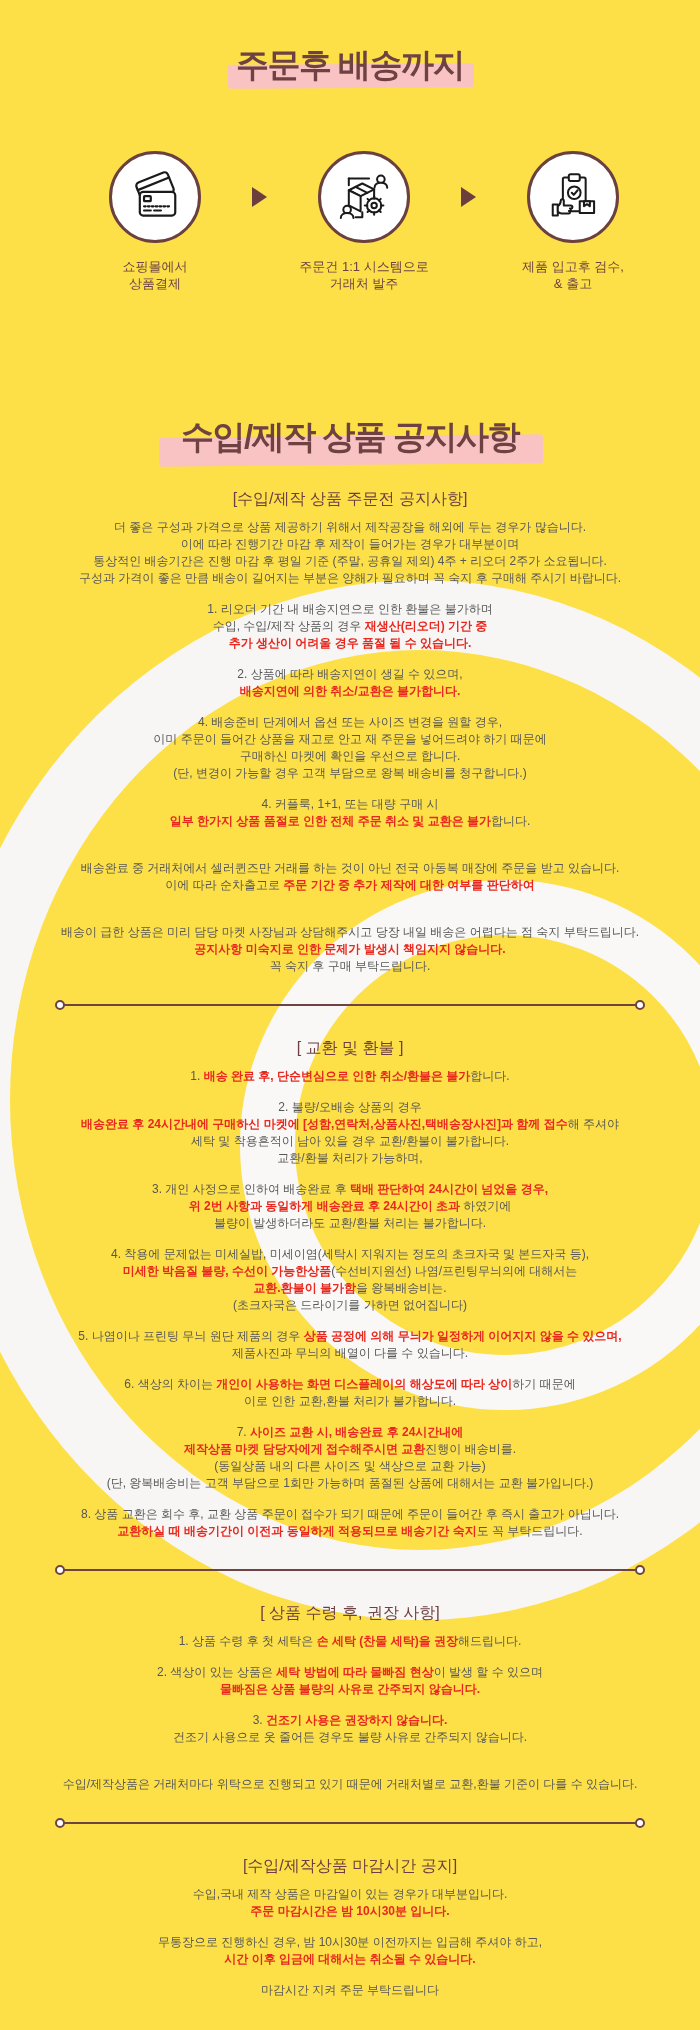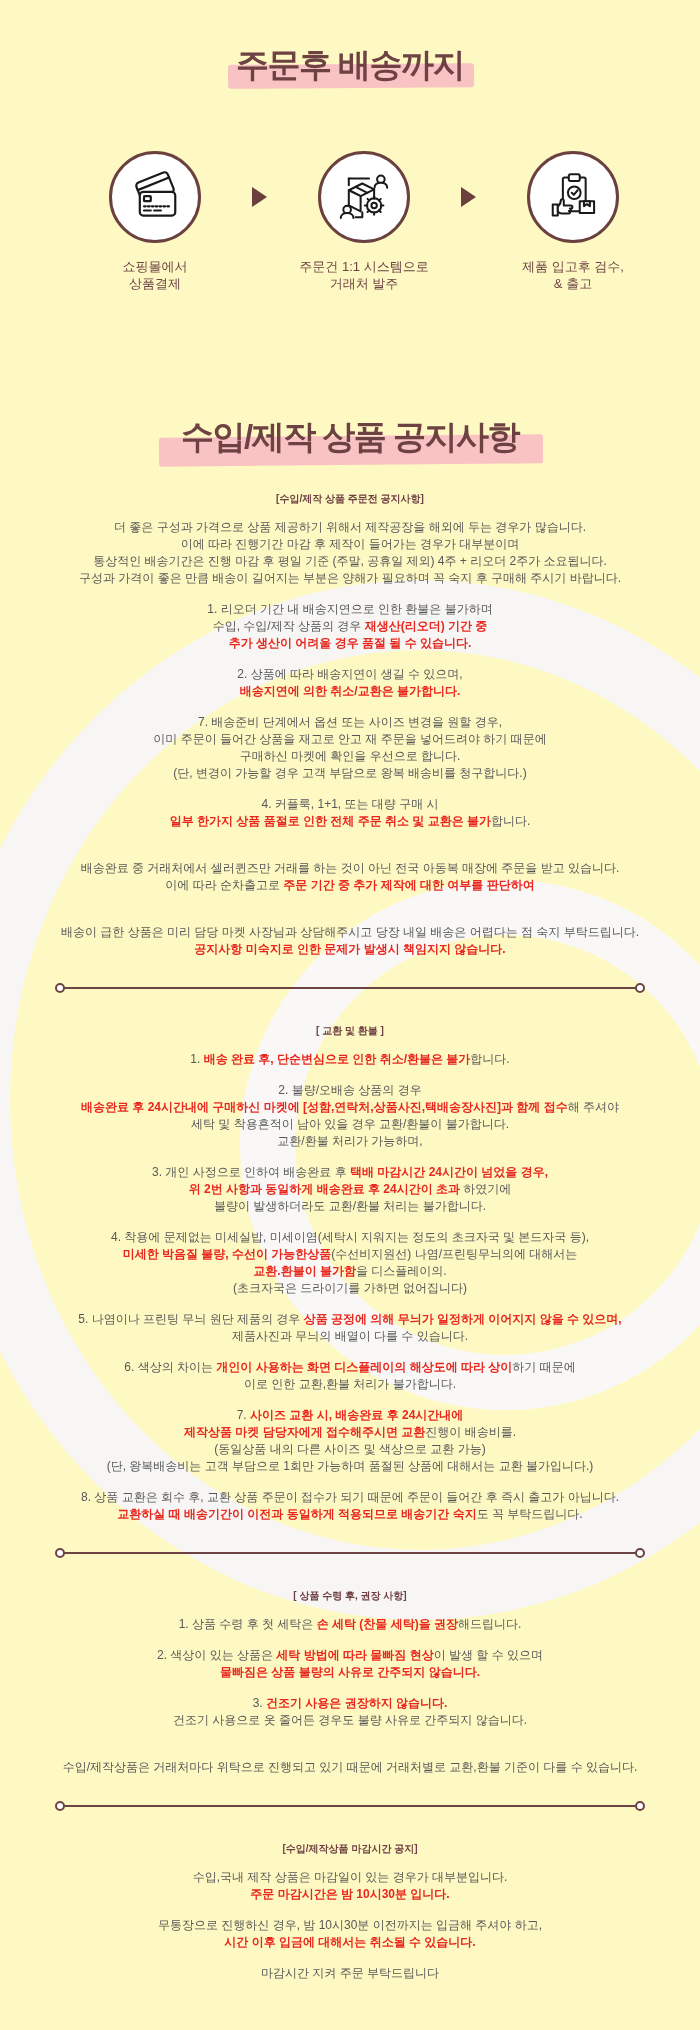--- a/index.html
+++ b/index.html
@@ -1,18 +1,18 @@
 <!DOCTYPE html>
 <html><head>
 <meta charset="utf-8">
 <style>
   html,body{margin:0;padding:0;background:#fff;}
   body{width:700px;height:2030px;overflow:hidden;
        font-family:"Liberation Sans","DejaVu Sans",sans-serif;}
-  .page{position:relative;width:700px;height:2030px;overflow:hidden;background:#fef9c3;}
+  .page{position:relative;width:700px;height:2030px;overflow:hidden;background:#fde047;}
 
   
   .wm{position:absolute;z-index:0;border-radius:50%;border:70px solid #f7f6f5;}
   .wm1{width:820px;height:900px;left:-60px;top:580px;}
   .wm2{width:420px;height:420px;left:240px;top:880px;border-width:55px;border-color:#f9f8f7;}
 
   .content{position:relative;z-index:1;text-align:center;color:#575757;}
 
   
   .title-wrap{padding-top:44px;}
@@ -28,21 +28,21 @@
   .step{width:158px;}
   .circle{width:86px;height:86px;border:3px solid #6b4140;border-radius:50%;
           margin:0 auto;display:flex;align-items:center;justify-content:center;background:#fff;}
   .circle svg{width:54px;height:54px;}
   .arrow{width:0;height:0;border-left:15px solid #6b3f3b;border-top:10px solid transparent;
          border-bottom:10px solid transparent;margin-top:36px;}
   .step-label{margin-top:15px;color:#6e4345;font-size:13px;line-height:17px;font-weight:500;}
 
   
   .sections{margin-top:33px;font-size:12px;line-height:17px;}
-  .section-heading{color:#6e3f42;font-weight:700;font-size:10px;line-height:16px;margin:0 0 12px;}
+  .section-heading{color:#6e3f42;font-weight:400;font-size:16px;line-height:16px;margin:0 0 12px;}
   .block{margin:0 0 14px;text-align:center;}
   .block.gap{margin-top:30px;}
   .sec-extra{margin-top:26px;}
   .line{min-height:17px;}
   span.red{color:#e8281e;font-weight:700;}
 
   .divider{position:relative;height:10px;margin:25px 55px 30px;}
   .d-line{position:absolute;left:9px;right:9px;top:4px;height:2px;background:#6e4343;}
   .d-dot{position:absolute;top:0;width:6px;height:6px;border:2px solid #6e4343;
          border-radius:50%;background:#fff;}
@@ -164,63 +164,64 @@
           <div class="block">
             <div class="line"><span>1. 리오더 기간 내 배송지연으로 인한 환불은 불가하며</span></div>
             <div class="line"><span>수입, 수입/제작 상품의 경우 </span><span class="red">재생산(리오더) 기간 중</span></div>
             <div class="line"><span class="red">추가 생산이 어려울 경우 품절 될 수 있습니다.</span></div>
           </div>
           <div class="block">
             <div class="line"><span>2. 상품에 따라 배송지연이 생길 수 있으며,</span></div>
             <div class="line"><span class="red">배송지연에 의한 취소/교환은 불가합니다.</span></div>
           </div>
           <div class="block">
-            <div class="line"><span>7. 배송준비 단계에서 옵션 또는 사이즈 변경을 원할 경우,</span></div>
+            <div class="line"><span>4. 배송준비 단계에서 옵션 또는 사이즈 변경을 원할 경우,</span></div>
             <div class="line"><span>이미 주문이 들어간 상품을 재고로 안고 재 주문을 넣어드려야 하기 때문에</span></div>
             <div class="line"><span>구매하신 마켓에 확인을 우선으로 합니다.</span></div>
             <div class="line"><span>(단, 변경이 가능할 경우 고객 부담으로 왕복 배송비를 청구합니다.)</span></div>
           </div>
           <div class="block">
             <div class="line"><span>4. 커플룩, 1+1, 또는 대량 구매 시</span></div>
             <div class="line"><span class="red">일부 한가지 상품 품절로 인한 전체 주문 취소 및 교환은 불가</span><span>합니다.</span></div>
           </div>
           <div class="block gap">
             <div class="line"><span>배송완료 중 거래처에서 셀러퀸즈만 거래를 하는 것이 아닌 전국 아동복 매장에 주문을 받고 있습니다.</span></div>
             <div class="line"><span>이에 따라 순차출고로 </span><span class="red">주문 기간 중 추가 제작에 대한 여부를 판단하여</span></div>
           </div>
           <div class="block gap">
             <div class="line"><span>배송이 급한 상품은 미리 담당 마켓 사장님과 상담해주시고 당장 내일 배송은 어렵다는 점 숙지 부탁드립니다.</span></div>
             <div class="line"><span class="red">공지사항 미숙지로 인한 문제가 발생시 책임지지 않습니다.</span></div>
+            <div class="line"><span>꼭 숙지 후 구매 부탁드립니다.</span></div>
           </div>
         </section>
         <div class="divider">
           <span class="d-line"></span>
           <span class="d-dot d-left"></span>
           <span class="d-dot d-right"></span>
         </div>
         <section class="notice-section">
           <div class="section-heading">[ 교환 및 환불 ]</div>
           <div class="block">
             <div class="line"><span>1. </span><span class="red">배송 완료 후, 단순변심으로 인한 취소/환불은 불가</span><span>합니다.</span></div>
           </div>
           <div class="block">
             <div class="line"><span>2. 불량/오배송 상품의 경우</span></div>
             <div class="line"><span class="red">배송완료 후 24시간내에 구매하신 마켓에 [성함,연락처,상품사진,택배송장사진]과 함께 접수</span><span>해 주셔야</span></div>
             <div class="line"><span>세탁 및 착용흔적이 남아 있을 경우 교환/환불이 불가합니다.</span></div>
             <div class="line"><span>교환/환불 처리가 가능하며,</span></div>
           </div>
           <div class="block">
-            <div class="line"><span>3. 개인 사정으로 인하여 배송완료 후 </span><span class="red">택배 마감시간 24시간이 넘었을 경우,</span></div>
+            <div class="line"><span>3. 개인 사정으로 인하여 배송완료 후 </span><span class="red">택배 판단하여 24시간이 넘었을 경우,</span></div>
             <div class="line"><span class="red">위 2번 사항과 동일하게 배송완료 후 24시간이 초과</span><span> 하였기에</span></div>
             <div class="line"><span>불량이 발생하더라도 교환/환불 처리는 불가합니다.</span></div>
           </div>
           <div class="block">
             <div class="line"><span>4. 착용에 문제없는 미세실밥, 미세이염(세탁시 지워지는 정도의 초크자국 및 본드자국 등),</span></div>
             <div class="line"><span class="red">미세한 박음질 불량, 수선이 가능한상품</span><span>(수선비지원선) 나염/프린팅무늬의에 대해서는</span></div>
-            <div class="line"><span class="red">교환.환불이 불가함</span><span>을 디스플레이의.</span></div>
+            <div class="line"><span class="red">교환.환불이 불가함</span><span>을 왕복배송비는.</span></div>
             <div class="line"><span>(초크자국은 드라이기를 가하면 없어집니다)</span></div>
           </div>
           <div class="block">
             <div class="line"><span>5. 나염이나 프린팅 무늬 원단 제품의 경우 </span><span class="red">상품 공정에 의해 무늬가 일정하게 이어지지 않을 수 있으며,</span></div>
             <div class="line"><span>제품사진과 무늬의 배열이 다를 수 있습니다.</span></div>
           </div>
           <div class="block">
             <div class="line"><span>6. 색상의 차이는 </span><span class="red">개인이 사용하는 화면 디스플레이의 해상도에 따라 상이</span><span>하기 때문에</span></div>
             <div class="line"><span>이로 인한 교환,환불 처리가 불가합니다.</span></div>
           </div>

